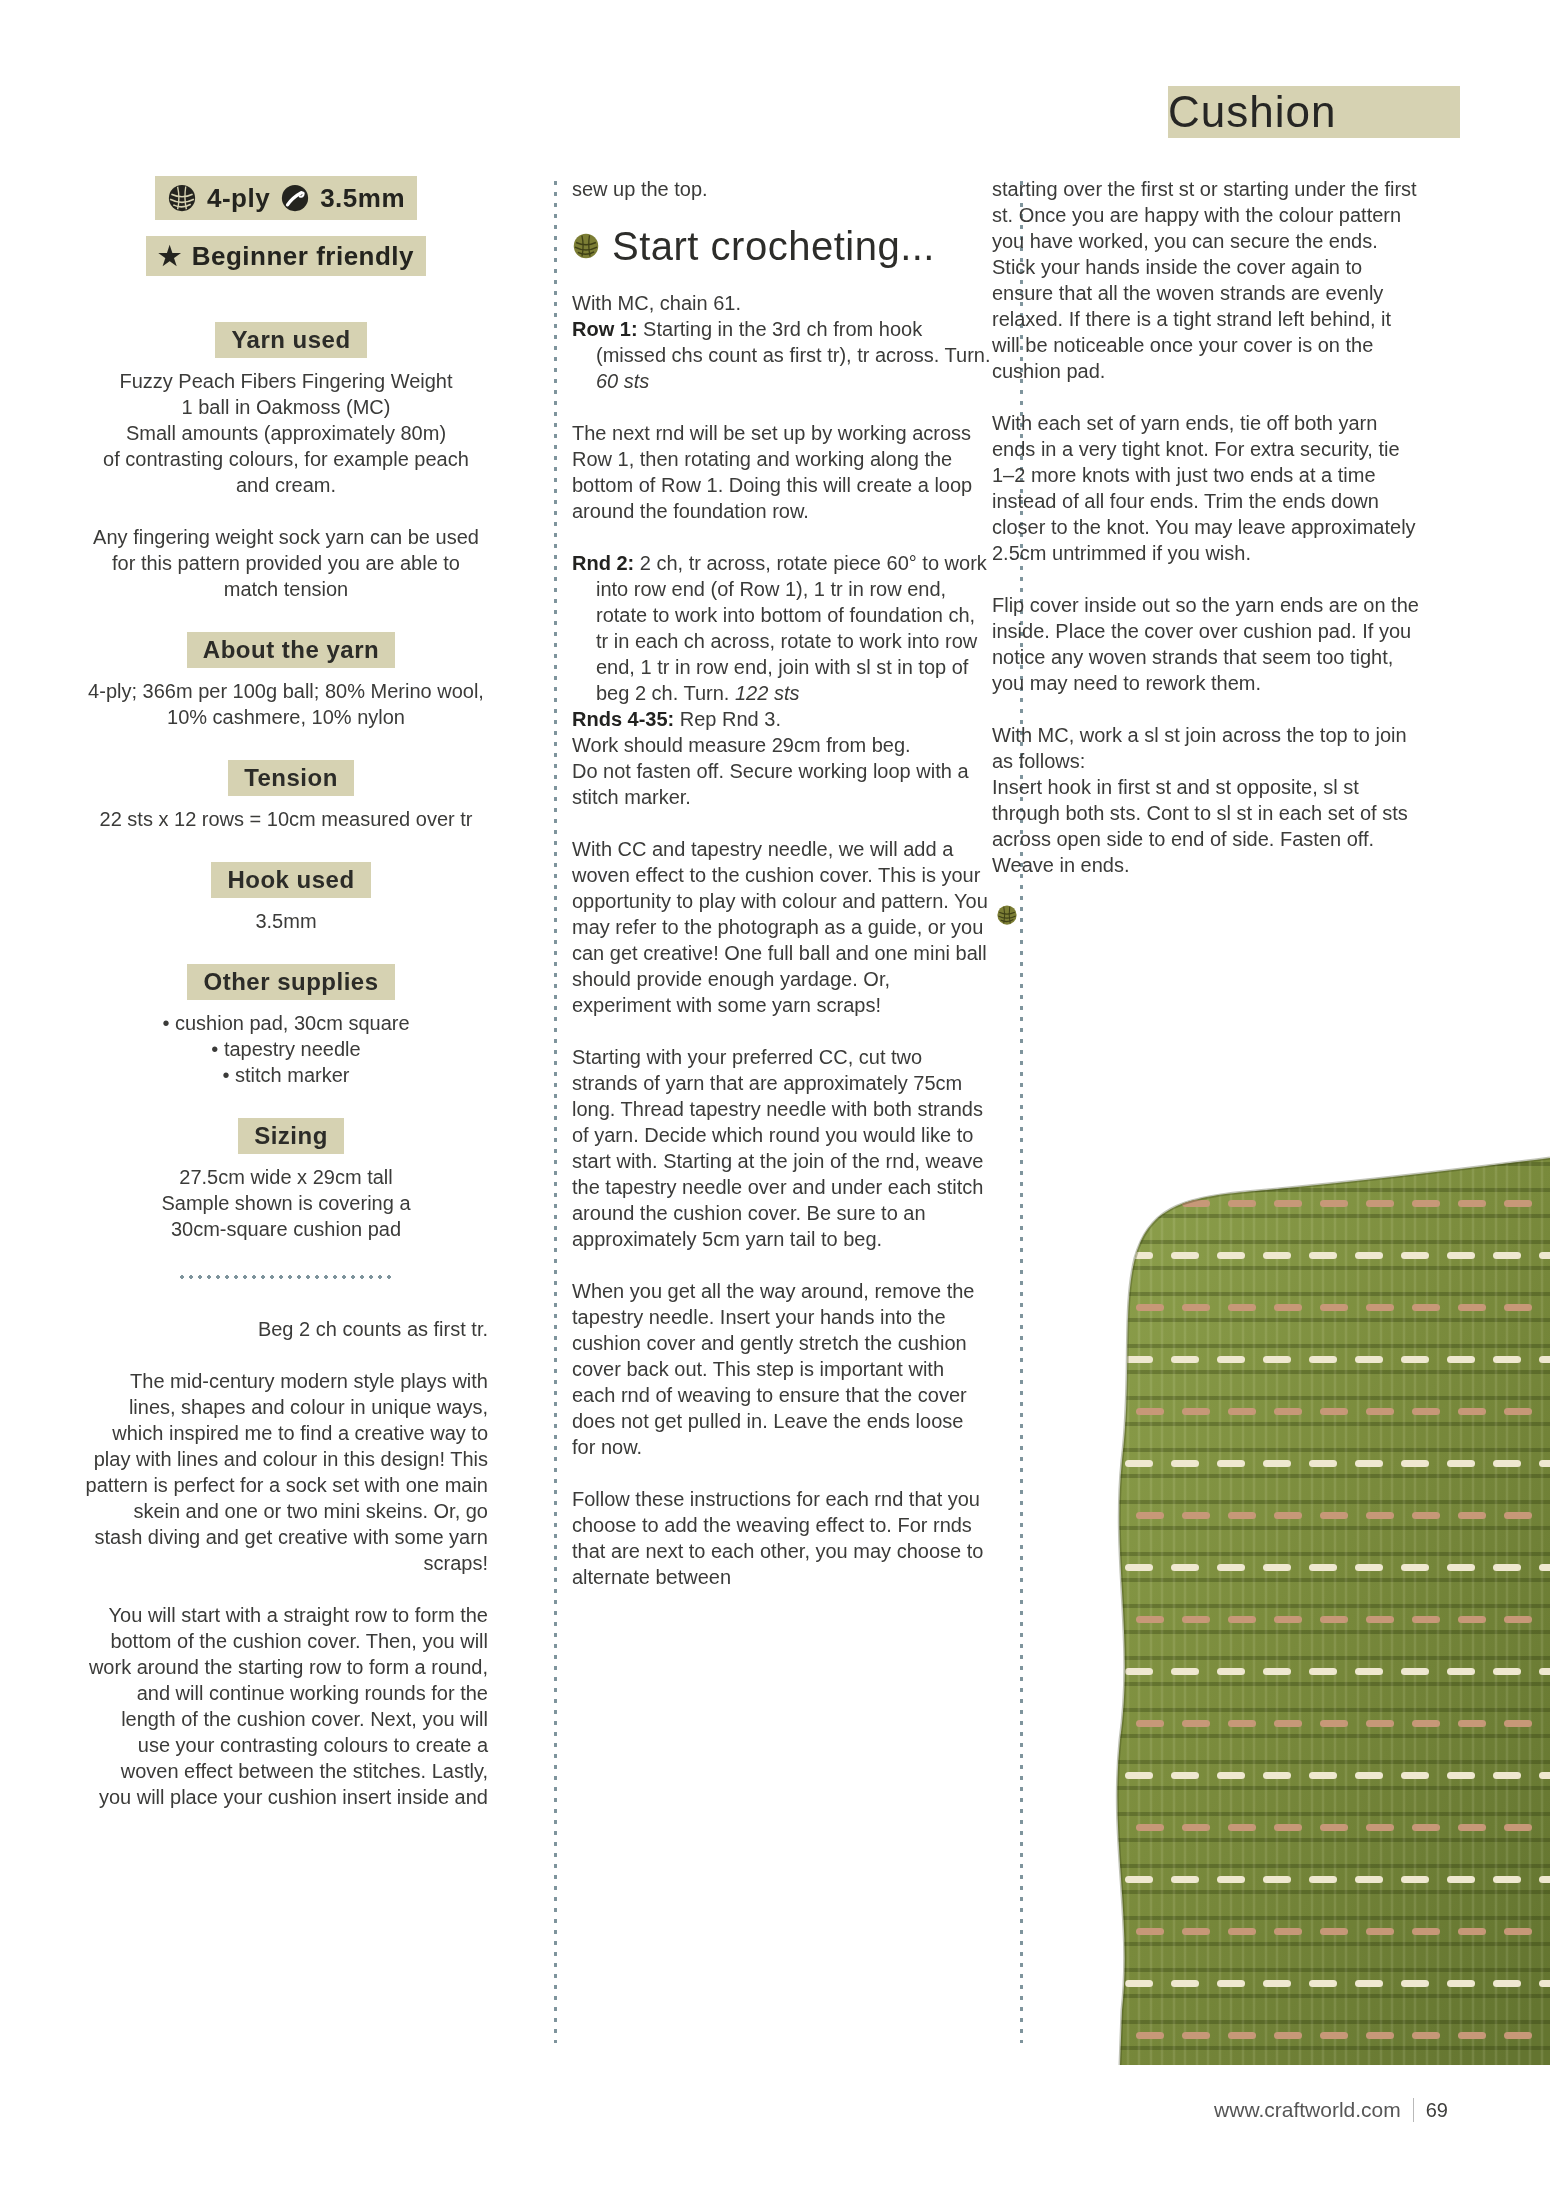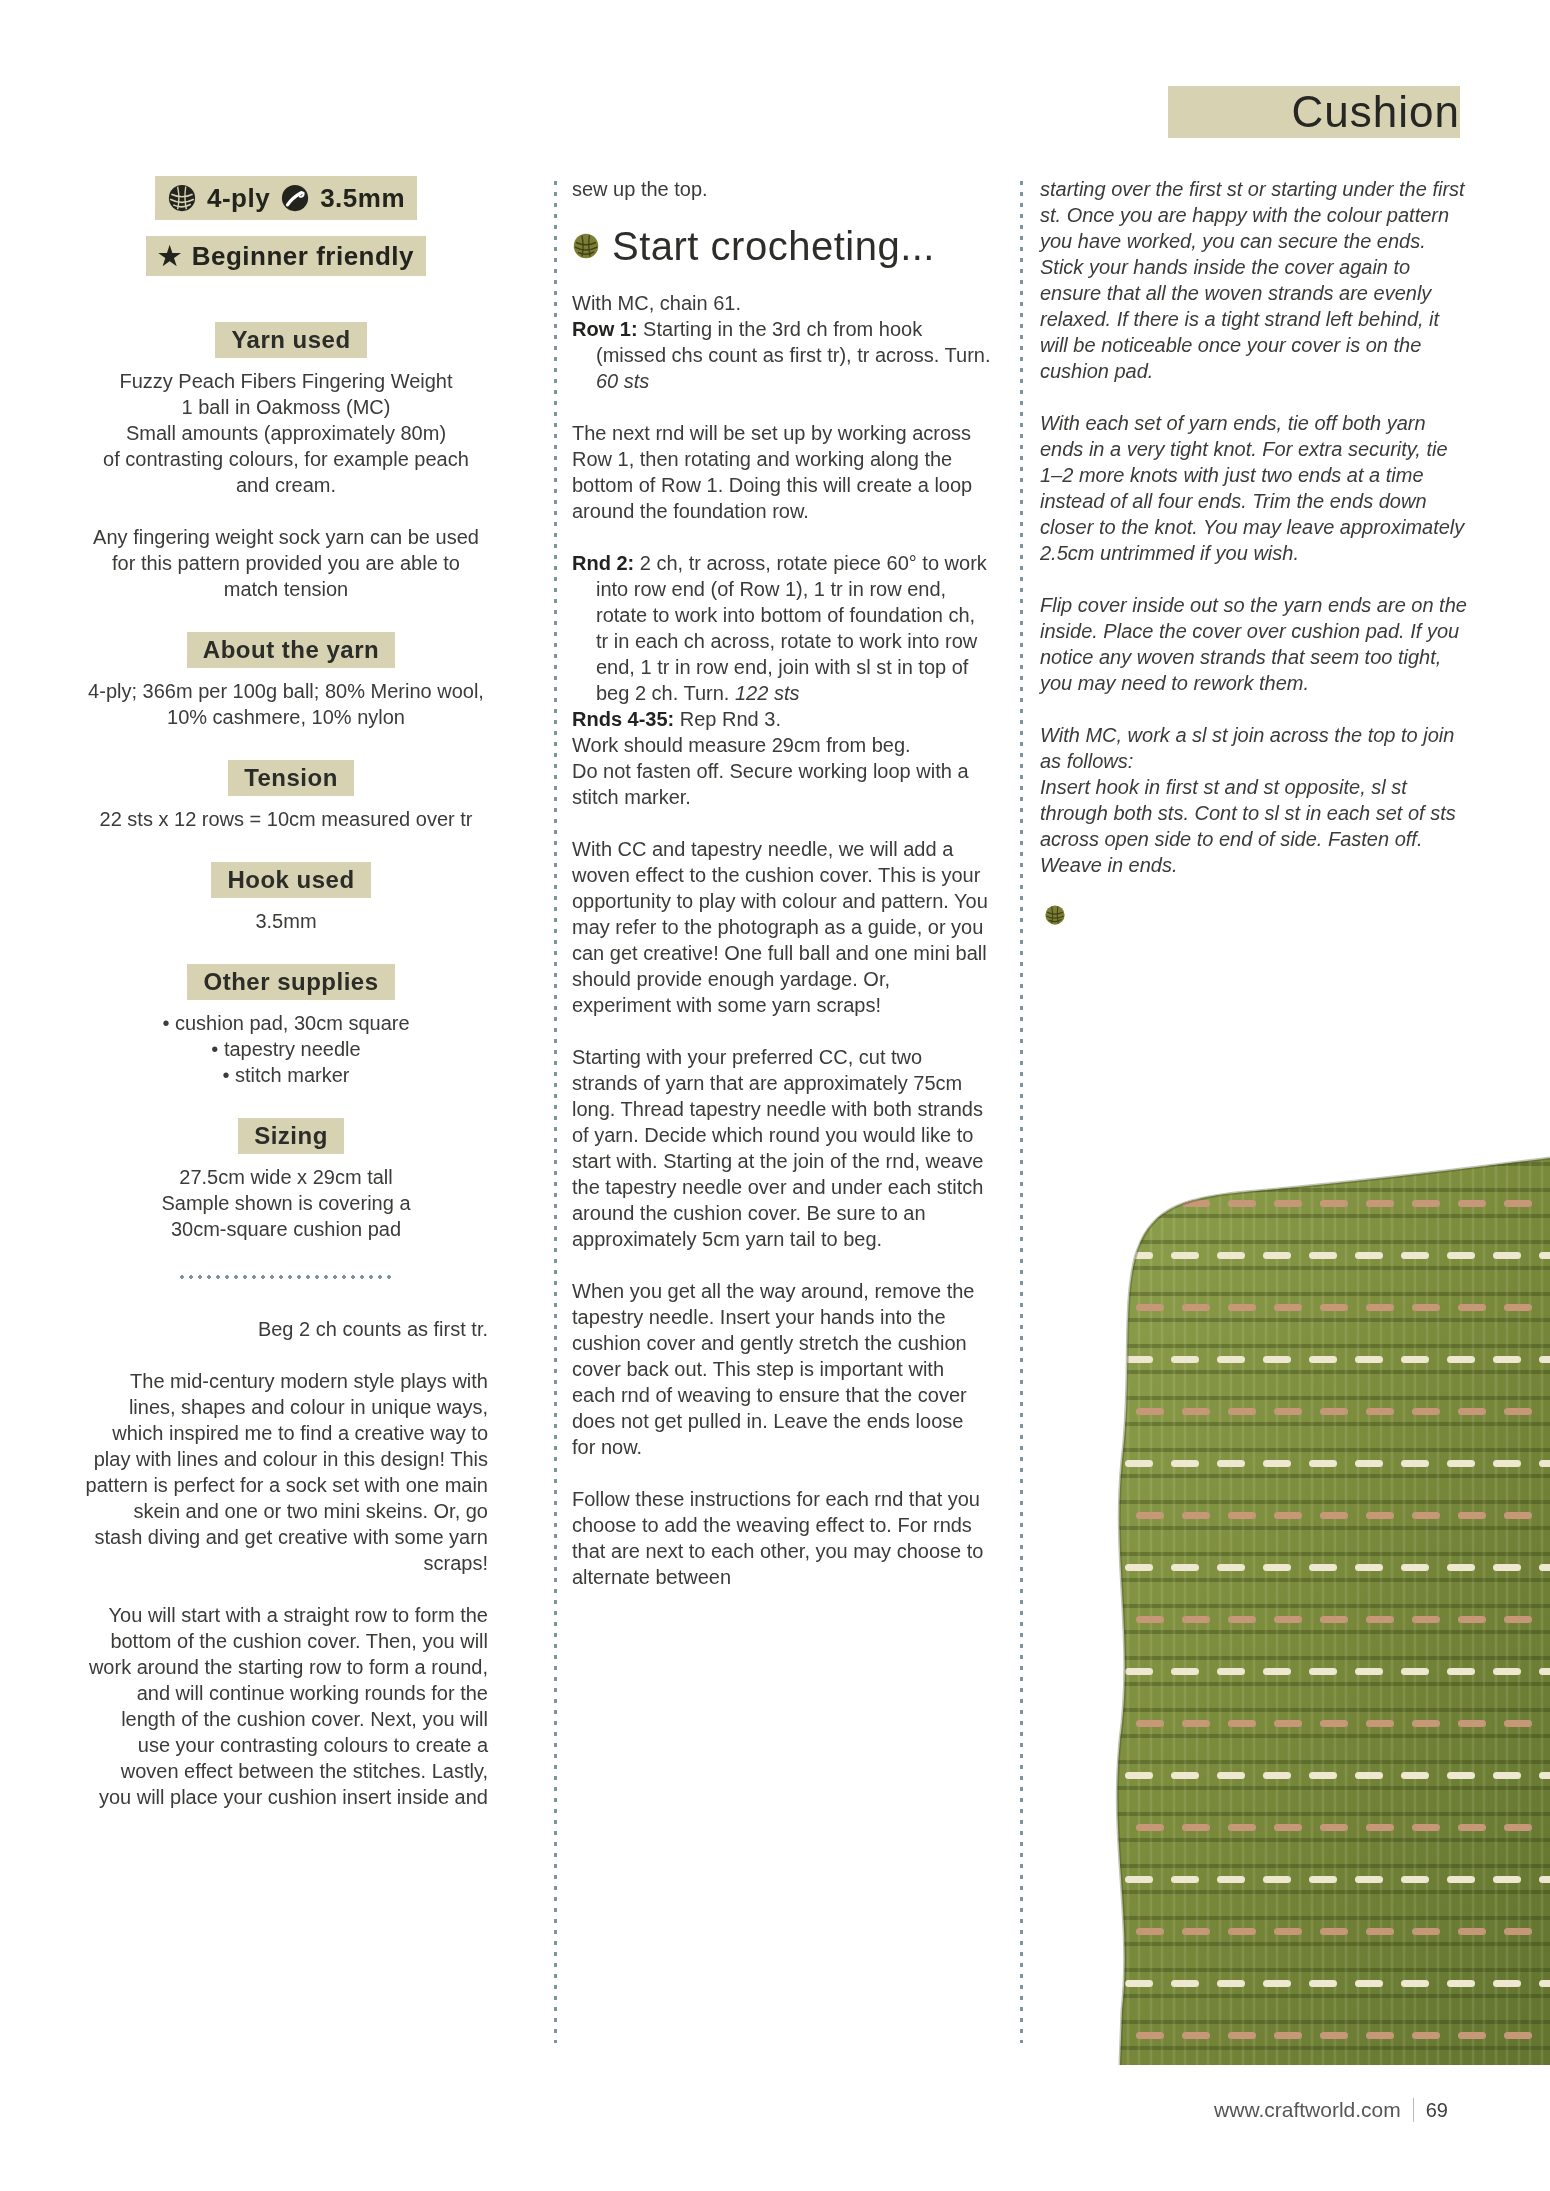--- a/index.html
+++ b/index.html
@@ -3,30 +3,30 @@
 <meta charset="utf-8">
 <style>
   html,body{margin:0;padding:0;}
   body{
     width:1550px;height:2191px;position:relative;background:#ffffff;
     font-family:"Liberation Sans", sans-serif;color:#3b3b39;overflow:hidden;
   }
   
   .page-title-box{
     position:absolute;top:86px;left:1168px;width:292px;height:52px;
-    background:#d6d2b2;display:flex;align-items:center;justify-content:flex-end;
+    background:#d6d2b2;display:flex;align-items:center;justify-content:flex-start;
   }
   .page-title-box span{
     font-size:44px;font-weight:400;color:#262624;letter-spacing:1px;
   }
   
   .col{position:absolute;top:176px;}
   .col-left{left:84px;width:404px;}
   .col-mid{left:572px;width:420px;}
-  .col-right{left:1040px;width:432px;font-style:italic;}
+  .col-right{left:992px;width:432px;}
   .body-text{font-size:20px;line-height:26px;color:#3b3b39;}
   .pre{white-space:pre-line;}
   .para{margin:0 0 26px 0;}
   .b{font-weight:700;color:#222220;}
   .i{font-style:italic;}
   .hang{padding-left:24px;text-indent:-24px;margin:0;}
   
   .badge{
     display:flex;align-items:center;justify-content:center;gap:10px;
     background:#d6d2b2;margin:0 auto 16px auto;padding:7px 12px;width:fit-content;

